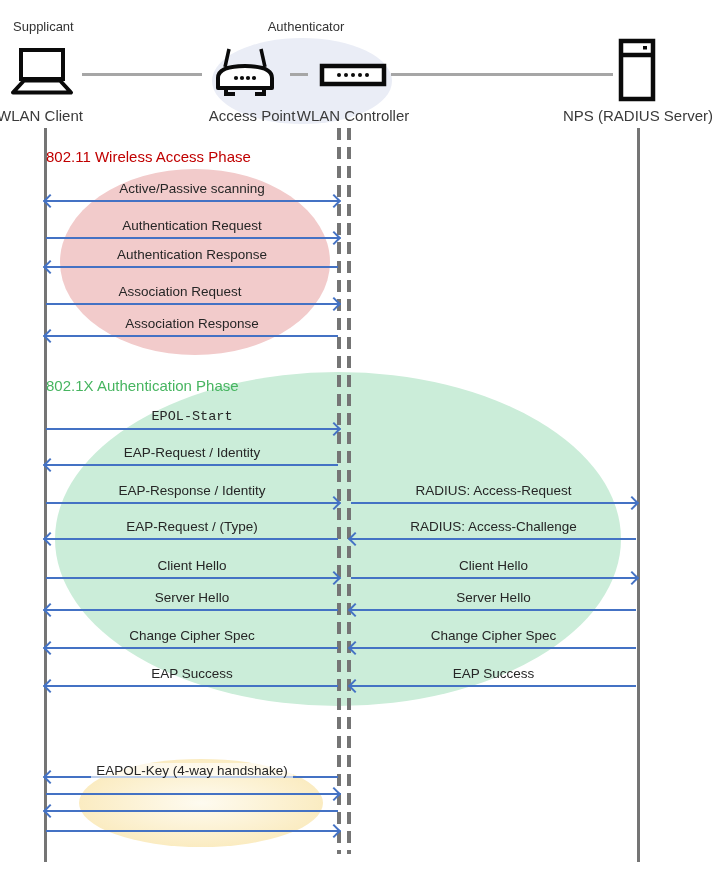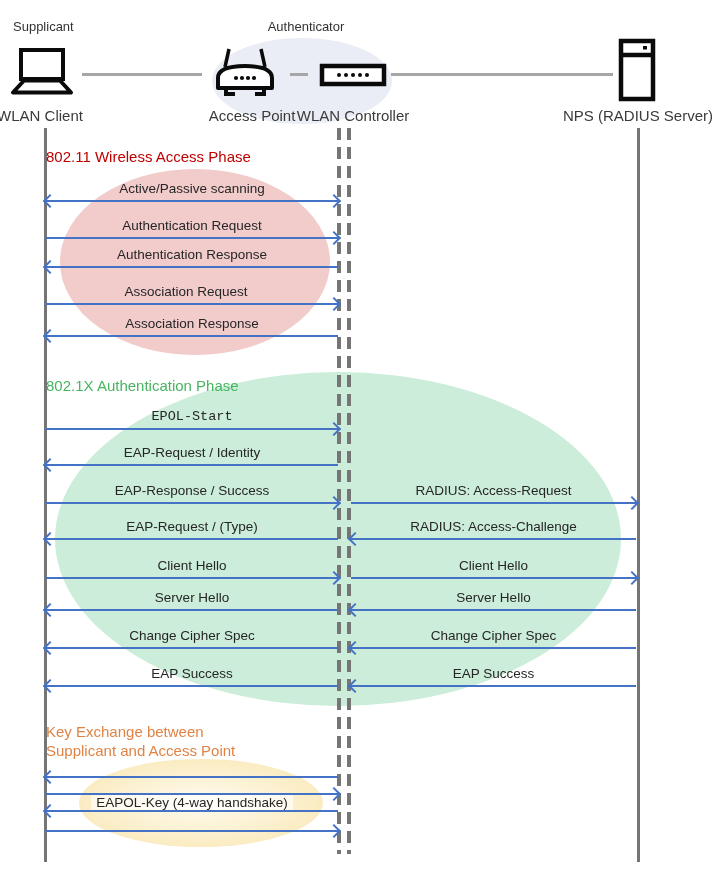--- a/index.html
+++ b/index.html
@@ -96,54 +96,52 @@
   <div class="phase-ellipse" style="left: 55px; top: 372px; width: 566px; height: 334px; background: rgb(203, 237, 217);"></div>
   <div class="phase-ellipse" style="left:79px;top:759px;width:244px;height:88px;background:radial-gradient(ellipse at center,#FEFBF0 0%,#FBEDC5 65%,#F8E5AF 100%);"></div>
 
   <div class="life" style="left:44px;"></div>
   <div class="life-dashed" style="left:337px;"></div>
   <div class="life-dashed" style="left:347px;"></div>
   <div class="life" style="left:637px;"></div>
 
   <div class="phase-title" style="left: 46px; top: 147px; width: 291px; color: rgb(192, 0, 0);">802.11 Wireless Access Phase</div>
   <div class="phase-title" style="left: 46px; top: 376px; width: 291px; color: rgb(71, 181, 96);">802.1X Authentication Phase</div>
-  <div class="phase-title" style="left: 46px; top: 722px; width: 291px; color: rgb(223, 131, 68);">Key Exchange between
-Supplicant and Access Point</div>
 
   <div id="messages">
       <div class="msg-label" style="left: 46px; width: 292px; top: 181px;">Active/Passive scanning</div>
       <div class="msg-line" style="left: 46px; width: 292px; top: 200px;">
         <span class="ah ah-r"></span>
         <span class="ah ah-l"></span>
       </div>
       <div class="msg-label" style="left: 46px; width: 292px; top: 218px;">Authentication Request</div>
       <div class="msg-line" style="left: 46px; width: 292px; top: 237px;">
         <span class="ah ah-r"></span>
       </div>
       <div class="msg-label" style="left: 46px; width: 292px; top: 247px;">Authentication Response</div>
       <div class="msg-line" style="left: 46px; width: 292px; top: 266px;">
         <span class="ah ah-l"></span>
       </div>
-      <div class="msg-label" style="left: 40px; width: 292px; top: 284px;">Association Request</div>
+      <div class="msg-label" style="left: 34px; width: 292px; top: 284px;">Association Request</div>
       <div class="msg-line" style="left: 46px; width: 292px; top: 303px;">
         <span class="ah ah-r"></span>
       </div>
       <div class="msg-label" style="left: 46px; width: 292px; top: 316px;">Association Response</div>
       <div class="msg-line" style="left: 46px; width: 292px; top: 335px;">
         <span class="ah ah-l"></span>
       </div>
       <div class="msg-label" style="left: 46px; width: 292px; top: 409px; font-family: Liberation Mono, monospace;">EPOL-Start</div>
       <div class="msg-line" style="left: 46px; width: 292px; top: 428px;">
         <span class="ah ah-r"></span>
       </div>
       <div class="msg-label" style="left: 46px; width: 292px; top: 445px;">EAP-Request / Identity</div>
       <div class="msg-line" style="left: 46px; width: 292px; top: 464px;">
         <span class="ah ah-l"></span>
       </div>
-      <div class="msg-label" style="left: 46px; width: 292px; top: 483px;">EAP-Response / Success</div>
+      <div class="msg-label" style="left: 46px; width: 292px; top: 483px;">EAP-Response / Identity</div>
       <div class="msg-line" style="left: 46px; width: 292px; top: 502px;">
         <span class="ah ah-r"></span>
       </div>
       <div class="msg-label" style="left: 46px; width: 292px; top: 519px;">EAP-Request / (Type)</div>
       <div class="msg-line" style="left: 46px; width: 292px; top: 538px;">
         <span class="ah ah-l"></span>
       </div>
       <div class="msg-label" style="left: 46px; width: 292px; top: 558px;">Client Hello</div>
       <div class="msg-line" style="left: 46px; width: 292px; top: 577px;">
         <span class="ah ah-r"></span>
@@ -183,21 +181,21 @@
       <div class="msg-label" style="left: 351px; width: 285px; top: 666px;">EAP Success</div>
       <div class="msg-line" style="left: 351px; width: 285px; top: 685px;">
         <span class="ah ah-l"></span>
       </div>
       <div class="msg-line" style="left: 46px; width: 292px; top: 776px;">
         <span class="ah ah-l"></span>
       </div>
       <div class="msg-line" style="left: 46px; width: 292px; top: 793px;">
         <span class="ah ah-r"></span>
       </div>
-      <div class="msg-midlabel" style="left: 46px; width: 292px; top: 794px;"><span>EAPOL-Key (4-way handshake)</span></div>
+      <div class="msg-midlabel" style="left: 46px; width: 292px; top: 762px;"><span>EAPOL-Key (4-way handshake)</span></div>
       <div class="msg-line" style="left: 46px; width: 292px; top: 810px;">
         <span class="ah ah-l"></span>
       </div>
       <div class="msg-line" style="left: 46px; width: 292px; top: 830px;">
         <span class="ah ah-r"></span>
       </div>
     </div>
 
 </div>
 

